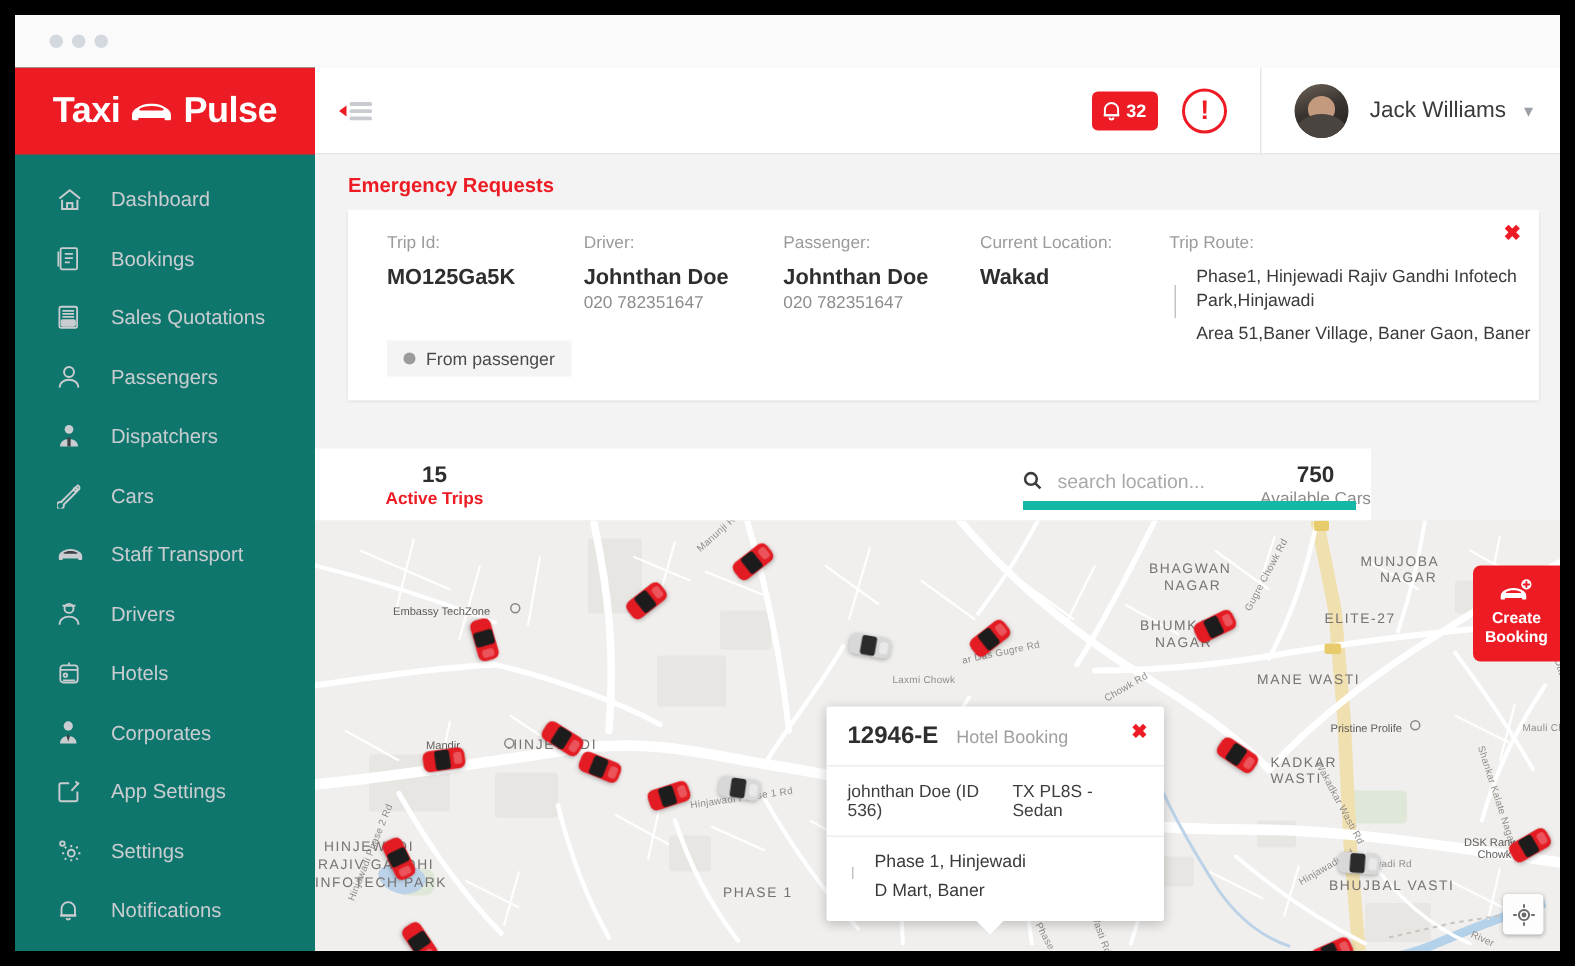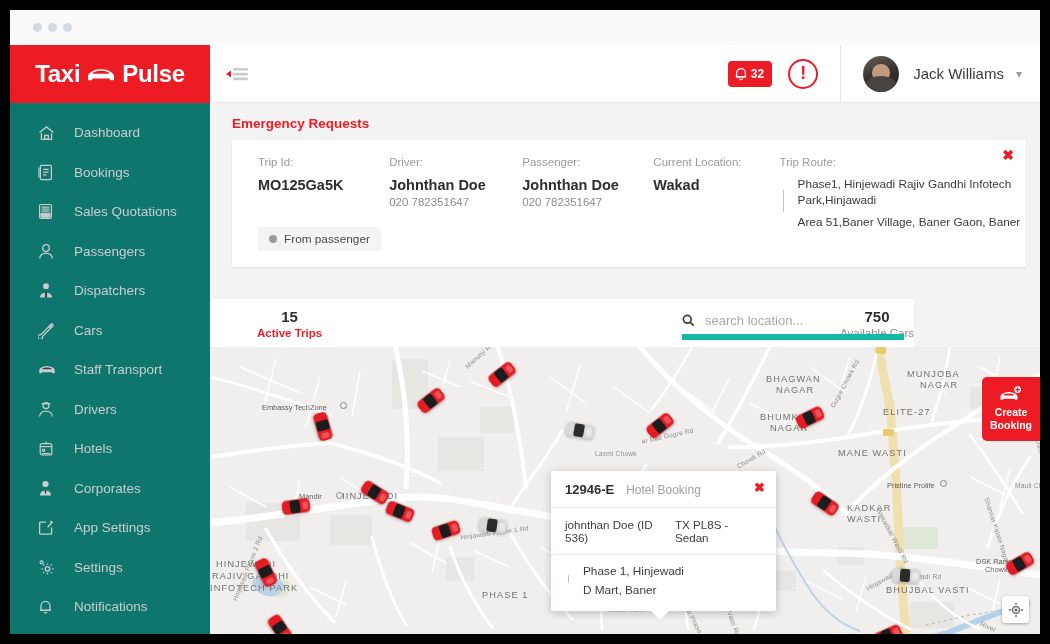--- a/index.html
+++ b/index.html
@@ -295,21 +295,21 @@
     border-left: 9px solid transparent;
     border-right: 9px solid transparent;
     border-top: 9px solid #ffffff;
   }
   #pop-head {
     display: flex; align-items: center;
     padding: 11px 12px 10px 14px;
     border-bottom: 1px solid #ededed;
     position: relative;
   }
-  #pop-id { font-size: 13px; font-weight: bold; color: #2e2e2e; }
+  #pop-id { font-size: 16px; font-weight: bold; color: #2e2e2e; }
   #pop-type { font-size: 12px; color: #a0a0a0; margin-left: 12px; }
   #pop-close {
     position: absolute; right: 11px; top: 9px;
     color: #ed1c24; font-size: 13px; font-weight: bold; cursor: pointer;
   }
   #pop-mid {
     display: flex; justify-content: space-between;
     padding: 10px 14px 10px 14px;
     border-bottom: 1px solid #ededed;
   }
@@ -730,21 +730,21 @@
       <div class="maplabel road" style="left:652px;top:185px;transform:rotate(62deg);">Wakadkar Wasti Rd</div>
       <div class="maplabel road" style="left:749px;top:185px;transform:rotate(72deg);">Shankar Kalate Nagar Rd</div>
       <div class="maplabel road" style="left:492px;top:260px;transform:rotate(70deg);">Sakhare Vasti Rd</div>
       <div class="maplabel road" style="left:448px;top:267px;transform:rotate(62deg);">Hinjawadi Phase 1 Rd</div>
       <div class="maplabel road" style="left:822px;top:97px; transform:rotate(72deg);">Datta</div>
       <div class="maplabel road" style="left:805px;top:135px;">Mauli Cho</div>
       <div class="maplabel road" style="left:770px;top:276px;transform:rotate(24deg);">River</div>
 
       <div class="maplabel poi" style="left:52px; top:56px;">Embassy TechZone</div>
       <span class="poi-ring" style="left:130px;top:55px;"></span>
-      <div class="maplabel poi" style="left:89px; top:145px;">Mandir</div>
+      <div class="maplabel poi" style="left:74px; top:145px;">Mandir</div>
       <span class="poi-ring" style="left:126px;top:145px;"></span>
       <div class="maplabel poi" style="left:677px;top:134px;">Pristine Prolife</div>
       <span class="poi-ring" style="left:730px;top:133px;"></span>
       <div class="maplabel poi" style="left:766px;top:210px;">DSK Ranware</div>
       <div class="maplabel poi" style="left:775px;top:218px;">Chowk</div>
       <div class="maplabel poi" style="left:400px;top:242px;color:#b8a6a6;">Hinjawadi</div>
       <div class="maplabel poi" style="left:393px;top:250px;color:#b8a6a6;">Grampanchayat</div>
       <div class="maplabel poi" style="left:398px;top:258px;color:#b8a6a6;">Water Tank</div>
 
       <div class="car" style="left:206px;top:45px;  transform:rotate(-38deg);">

